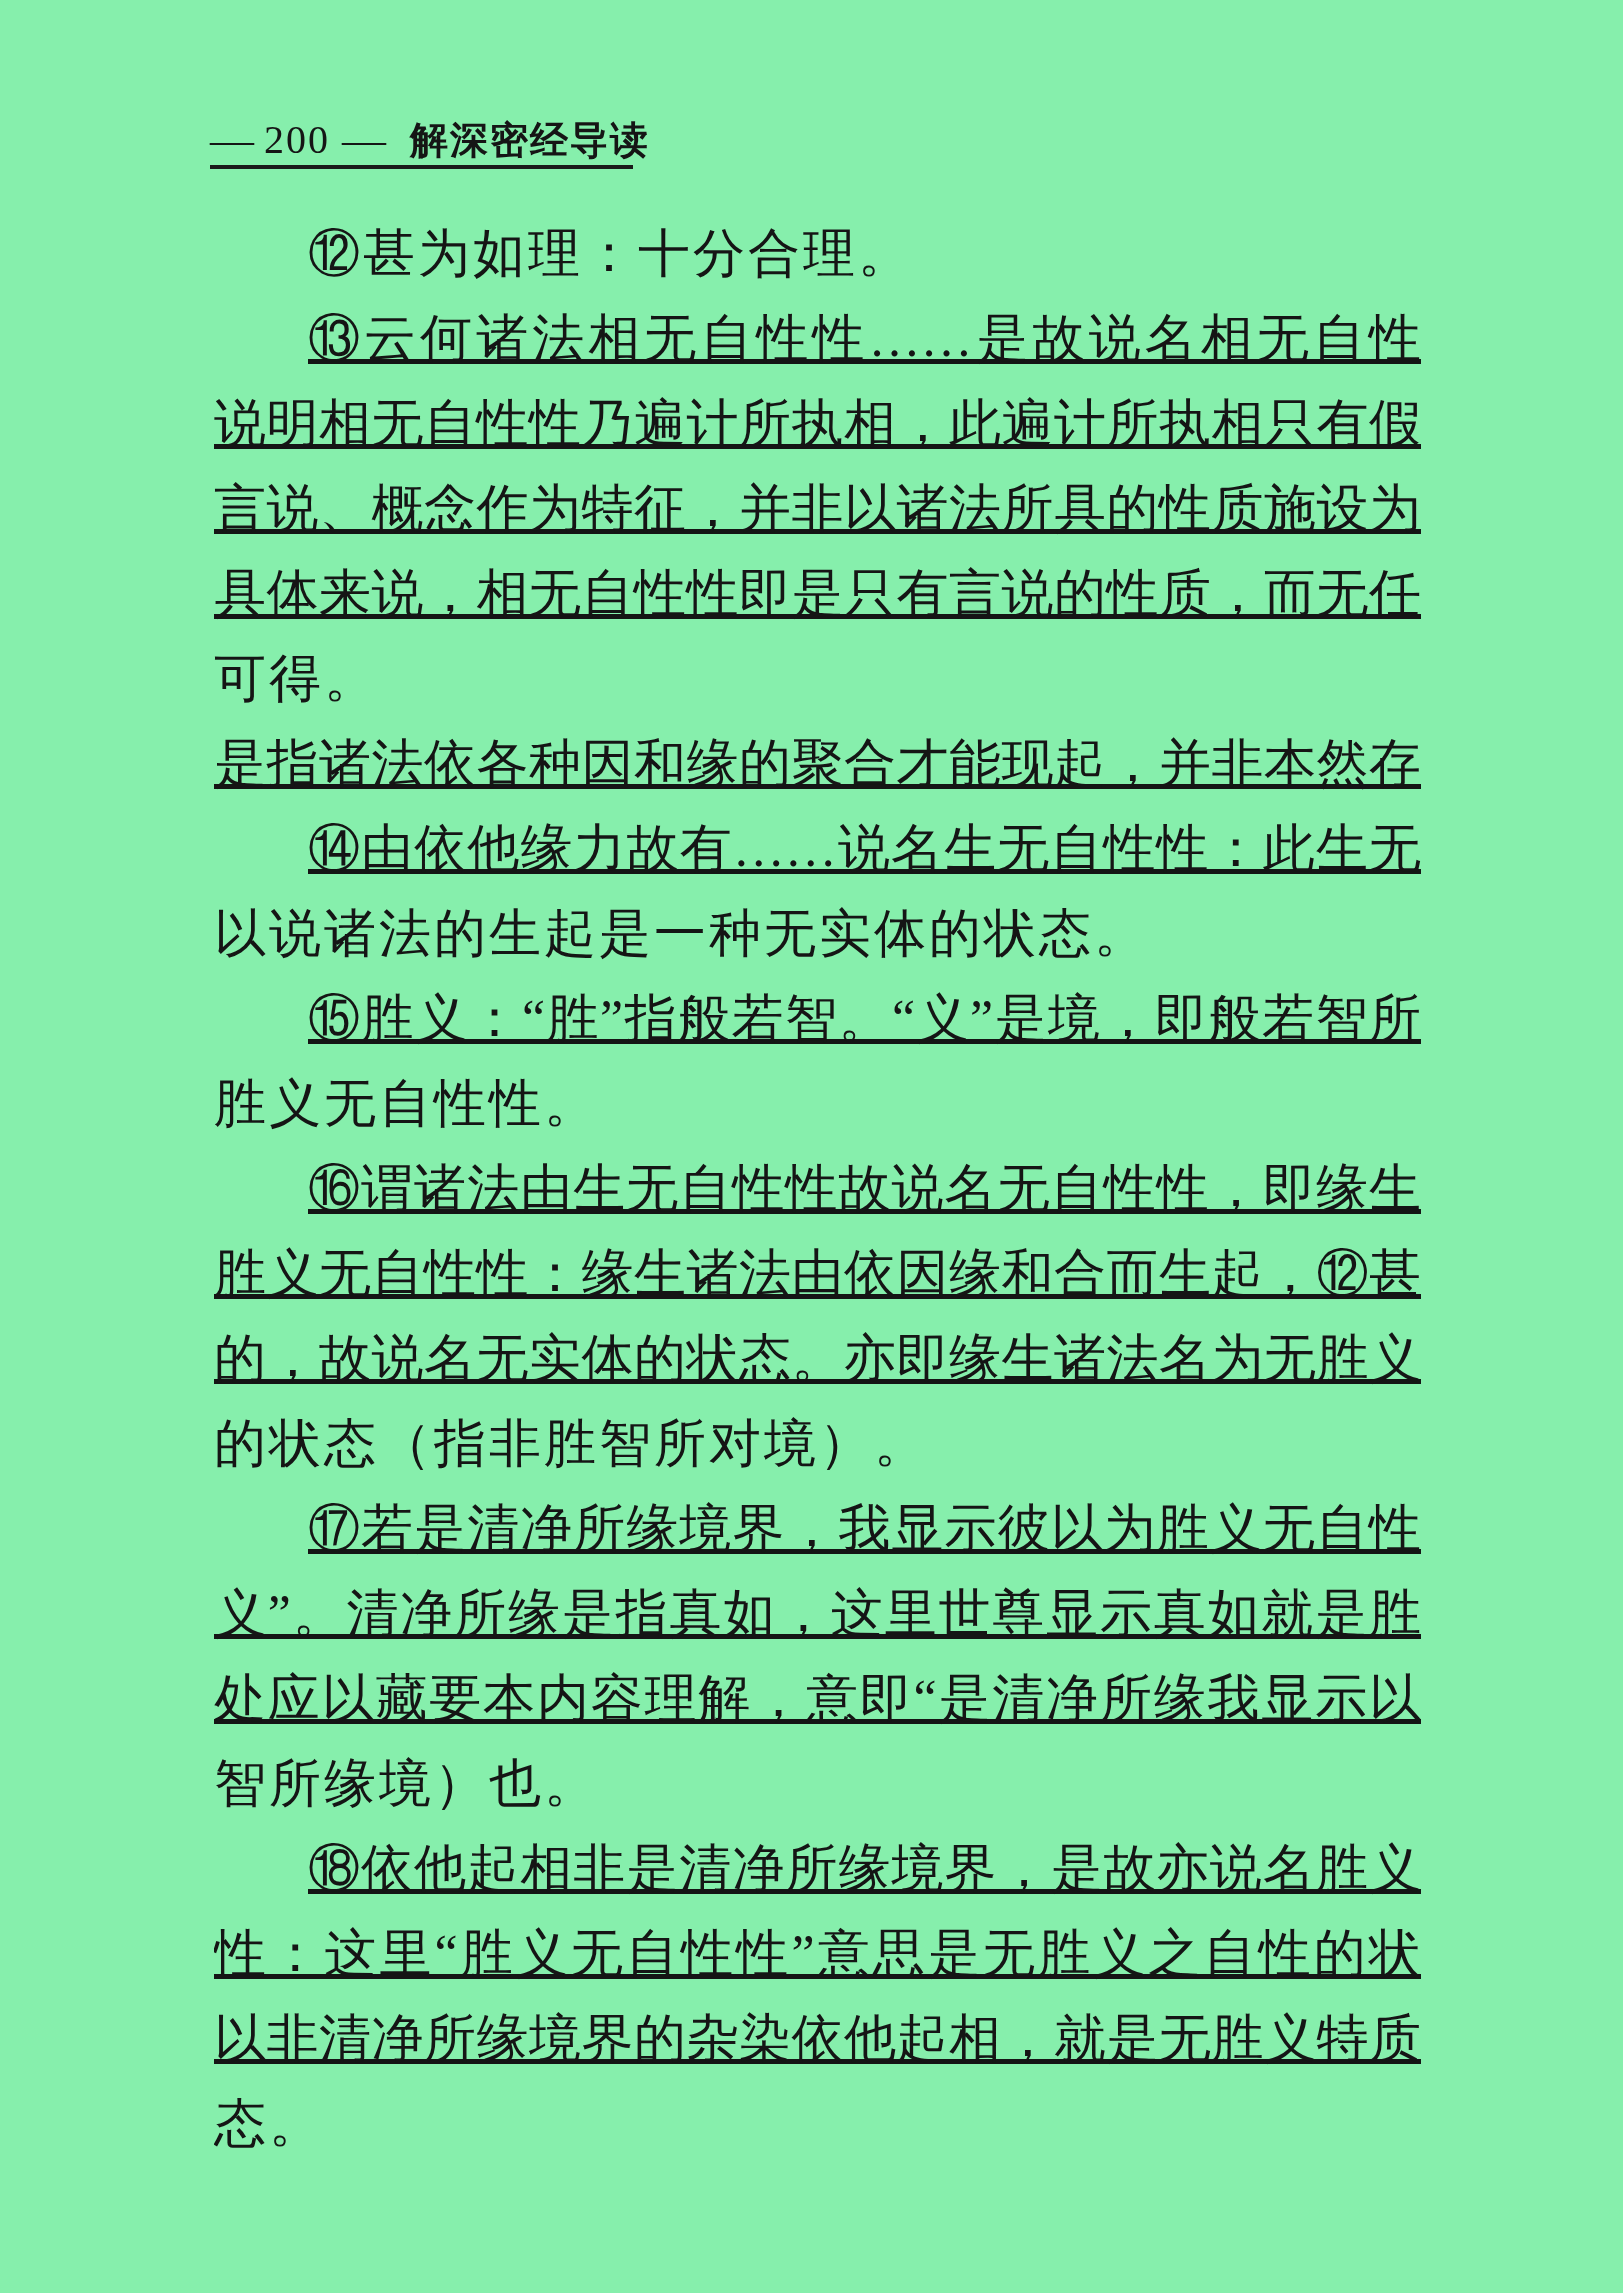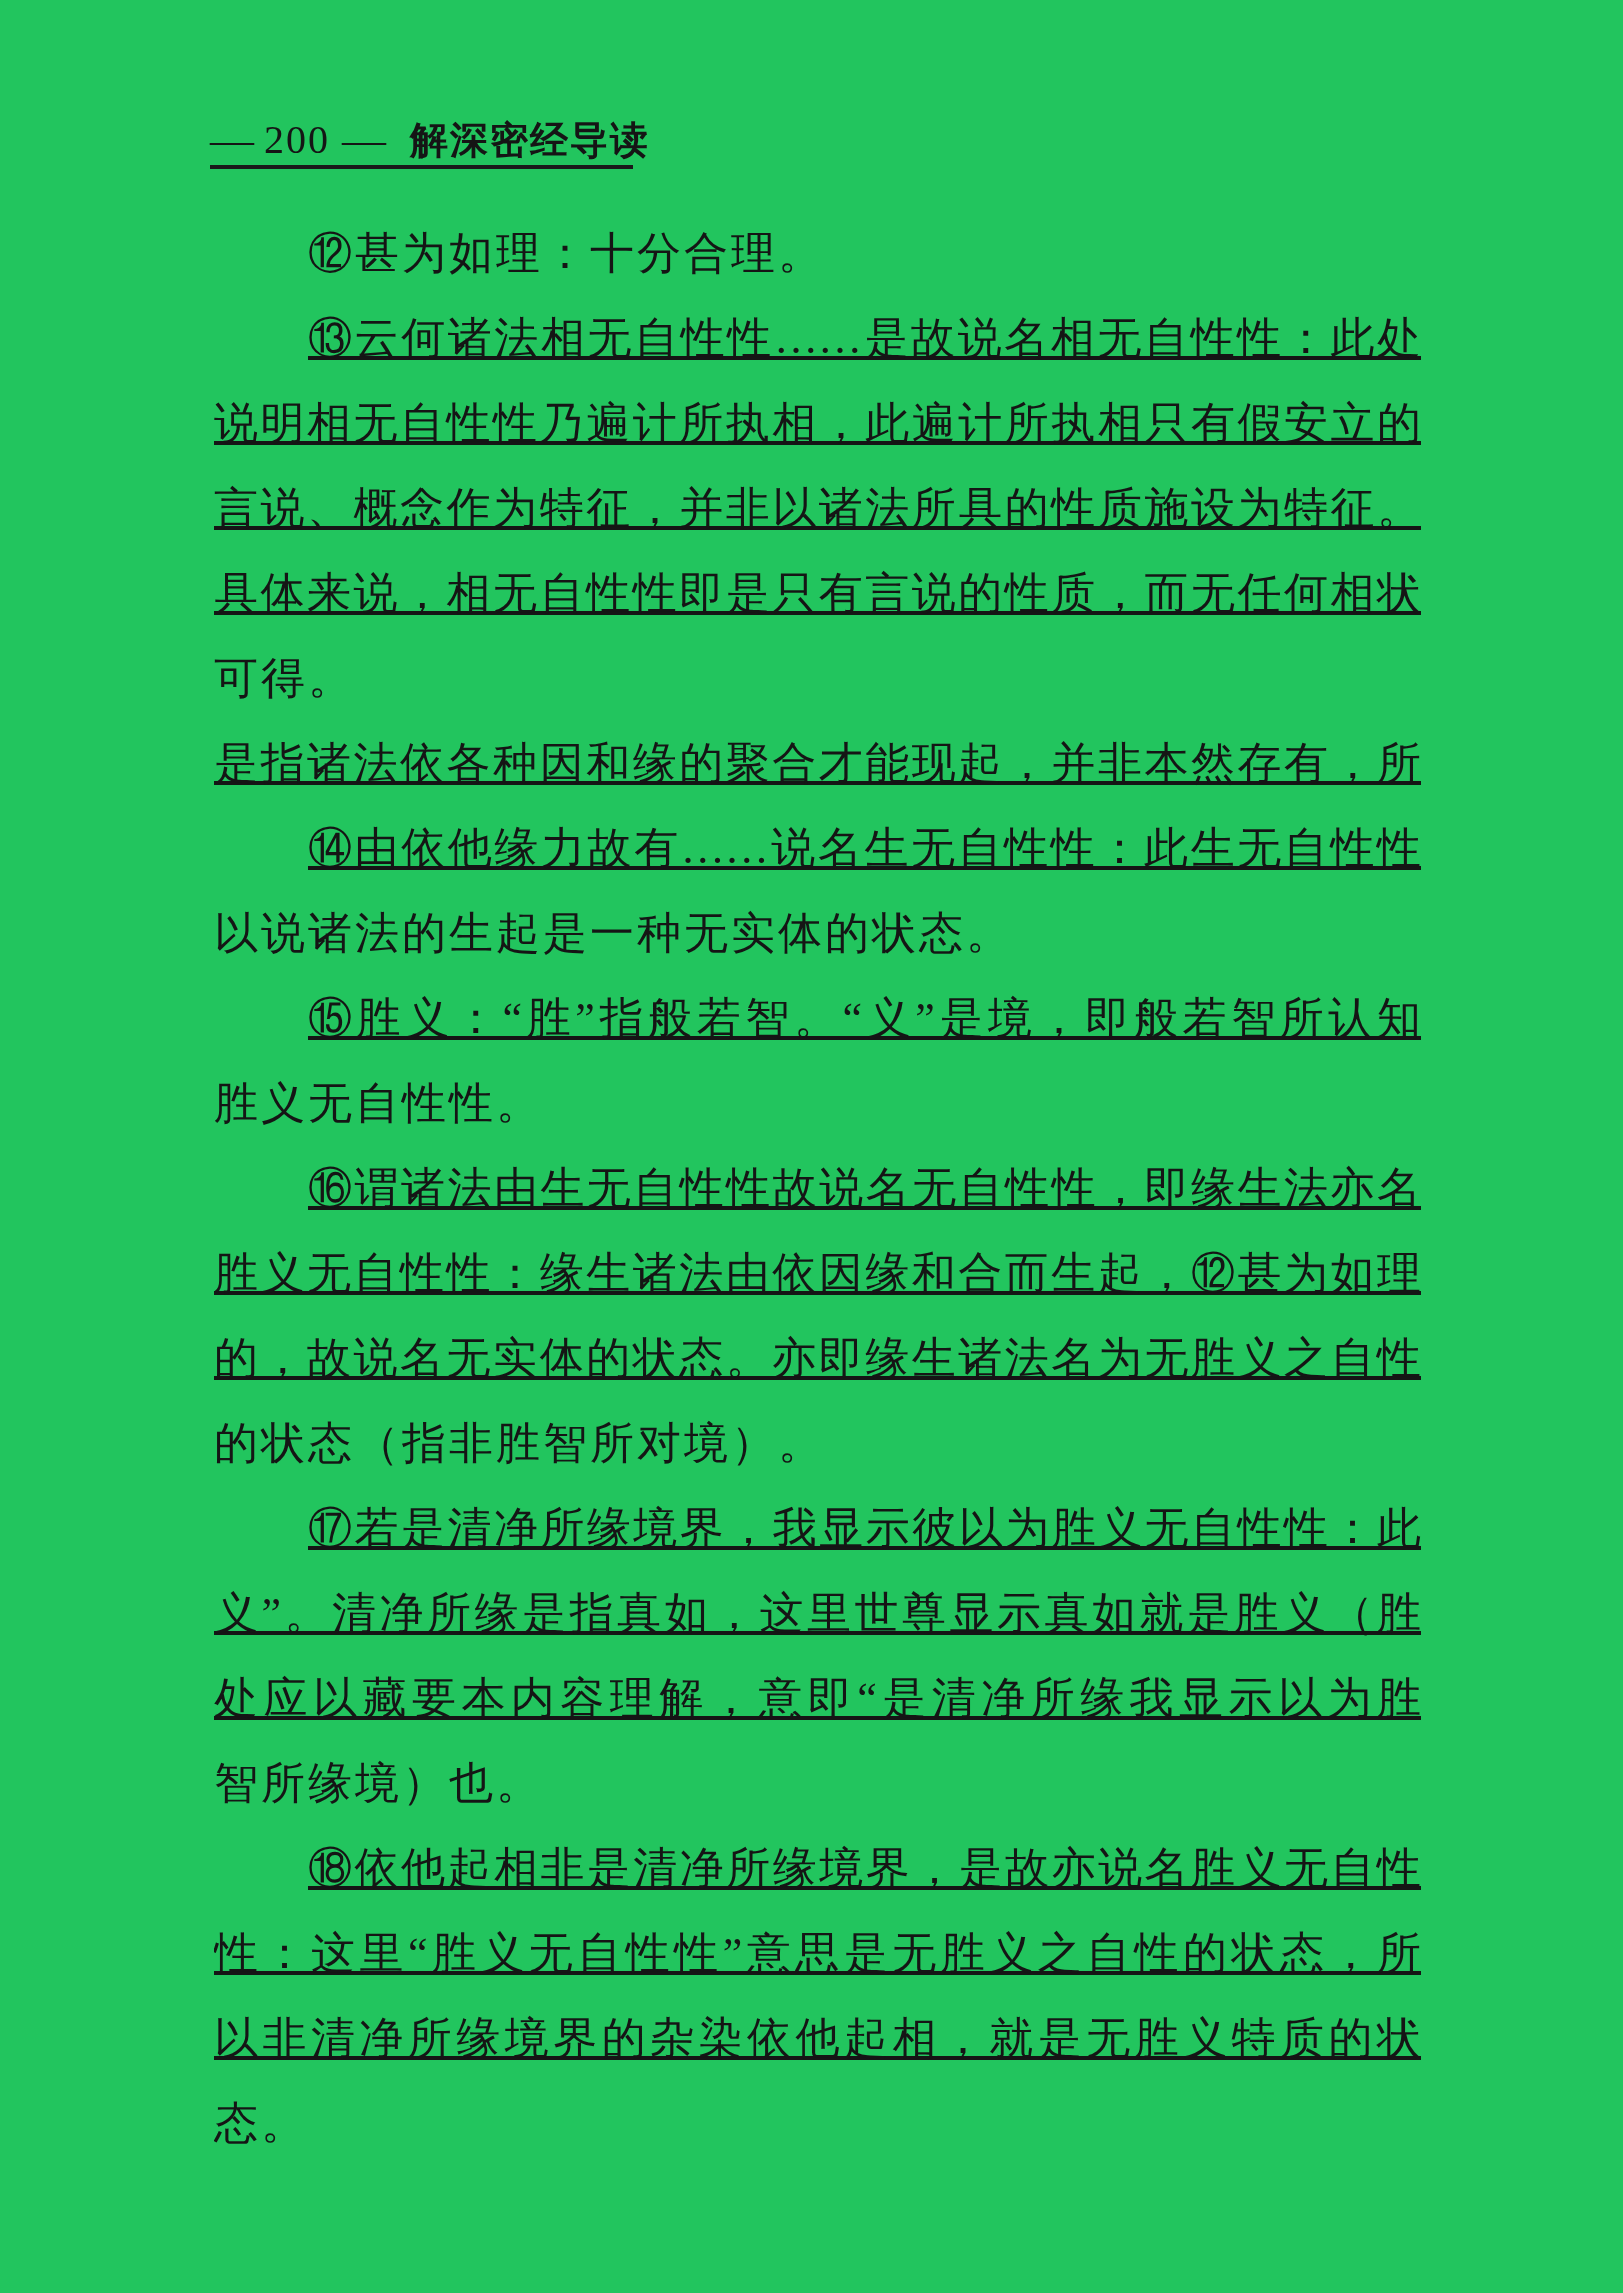--- a/index.html
+++ b/index.html
@@ -4,21 +4,21 @@
 <style>
   html, body {
     margin: 0;
     padding: 0;
     background: #ffffff;
   }
   .sheet {
     position: relative;
     width: 1624px;
     height: 2293px;
-    background: #22c55e;
+    background: #86efac;
     font-family: "Liberation Serif", "DejaVu Serif", "DejaVu Sans", serif;
     color: #151515;
     overflow: hidden;
   }
   
   .header {
     position: absolute;
     left: 212px;
     top: 117px;
     height: 46px;
@@ -59,21 +59,21 @@
   
   .body-text {
     position: absolute;
     left: 214px;
     top: 211px;
     width: 1207px;
   }
   .line {
     height: 85px;
     line-height: 85px;
-    font-size: 44px;
+    font-size: 52px;
     letter-spacing: 3px;
     text-align: left;
     overflow: hidden;
   }
   .line.j {
     text-align: justify;
     text-align-last: justify;
     letter-spacing: 0;
     text-decoration: underline;
   }

